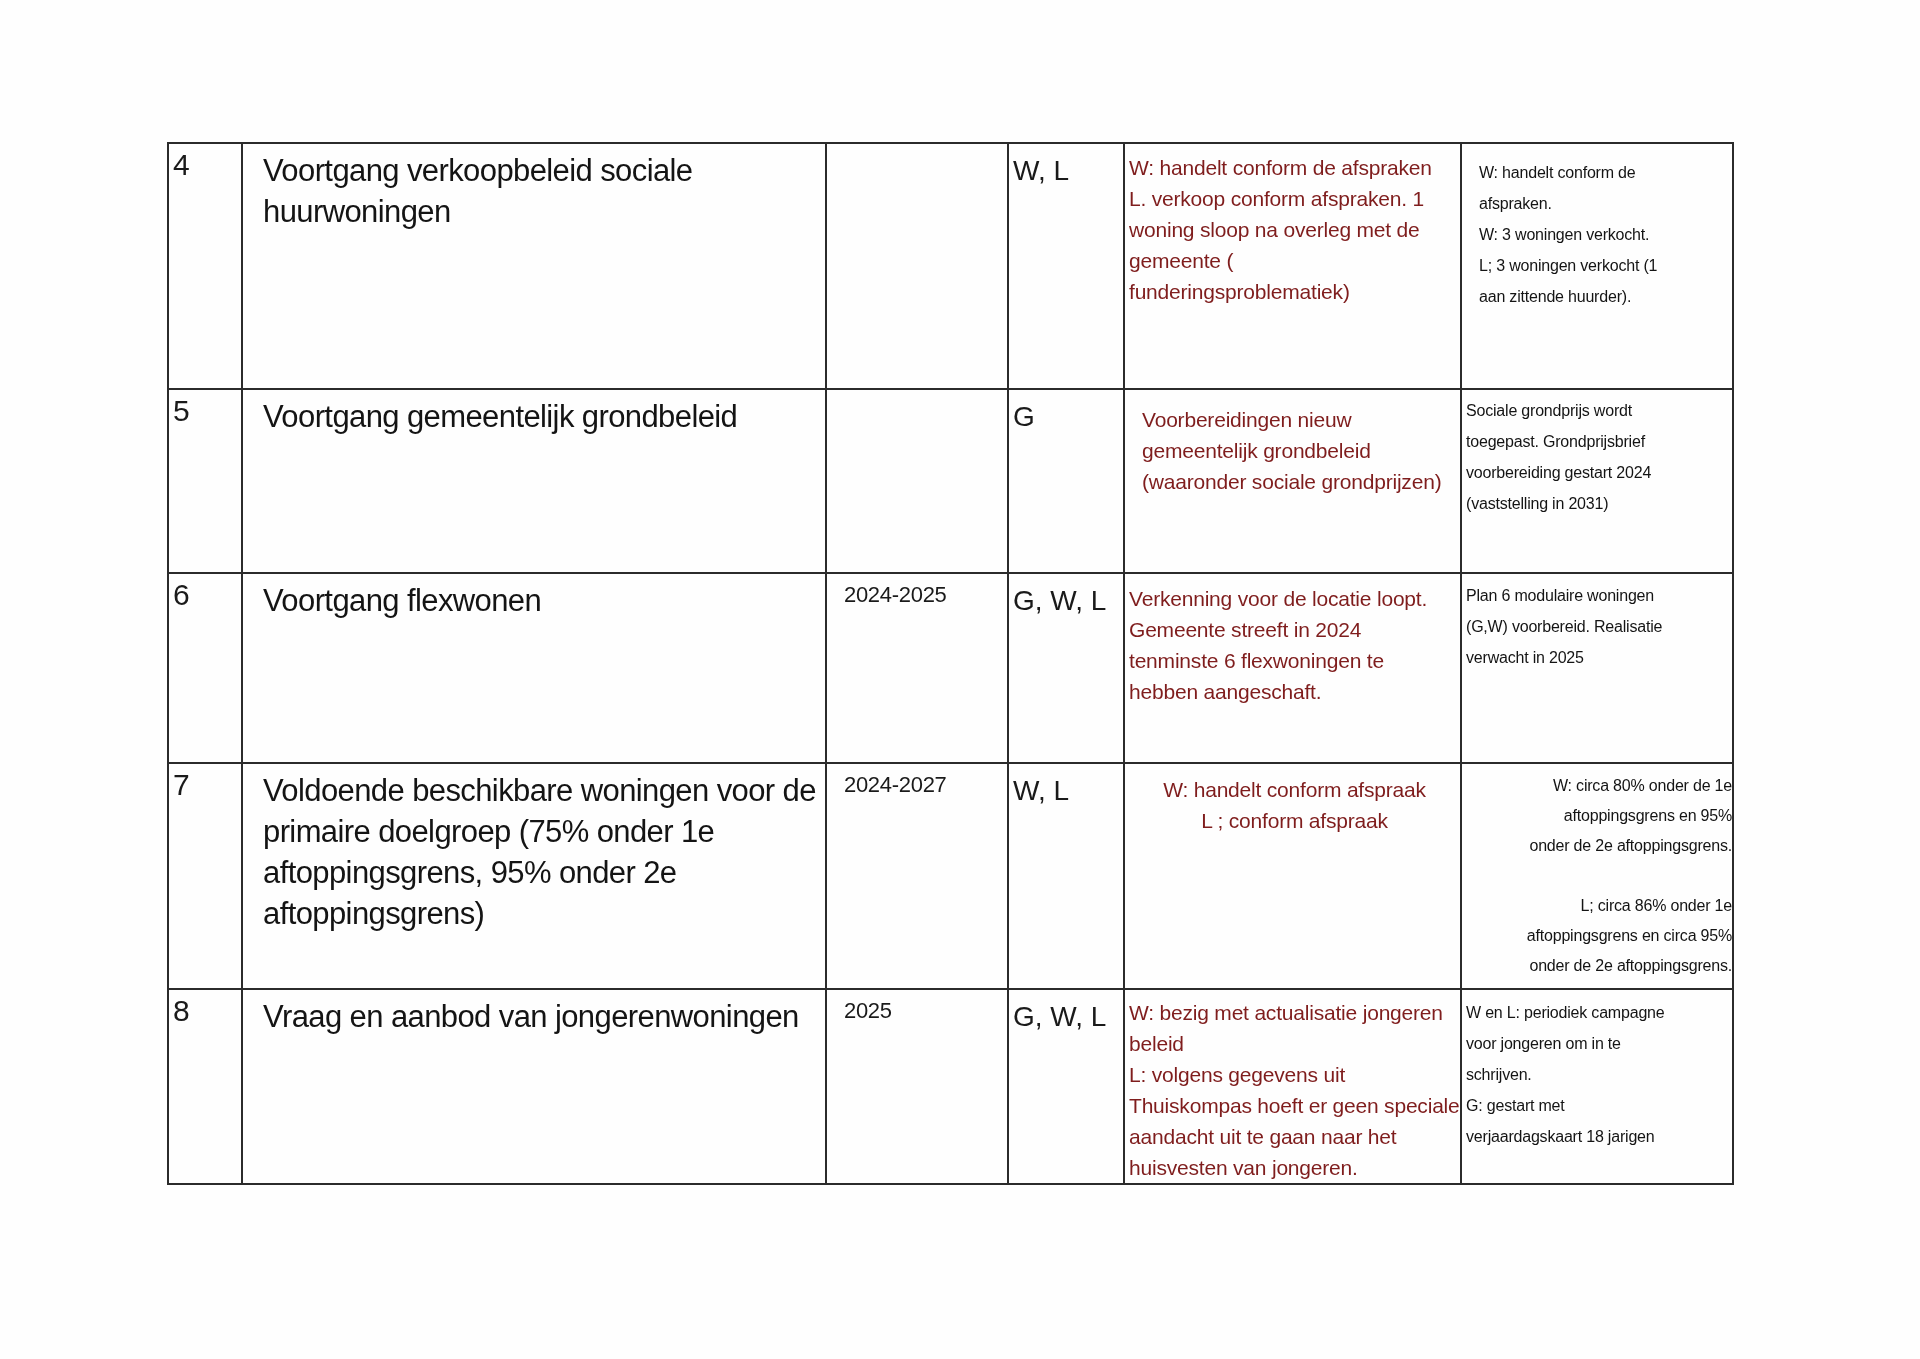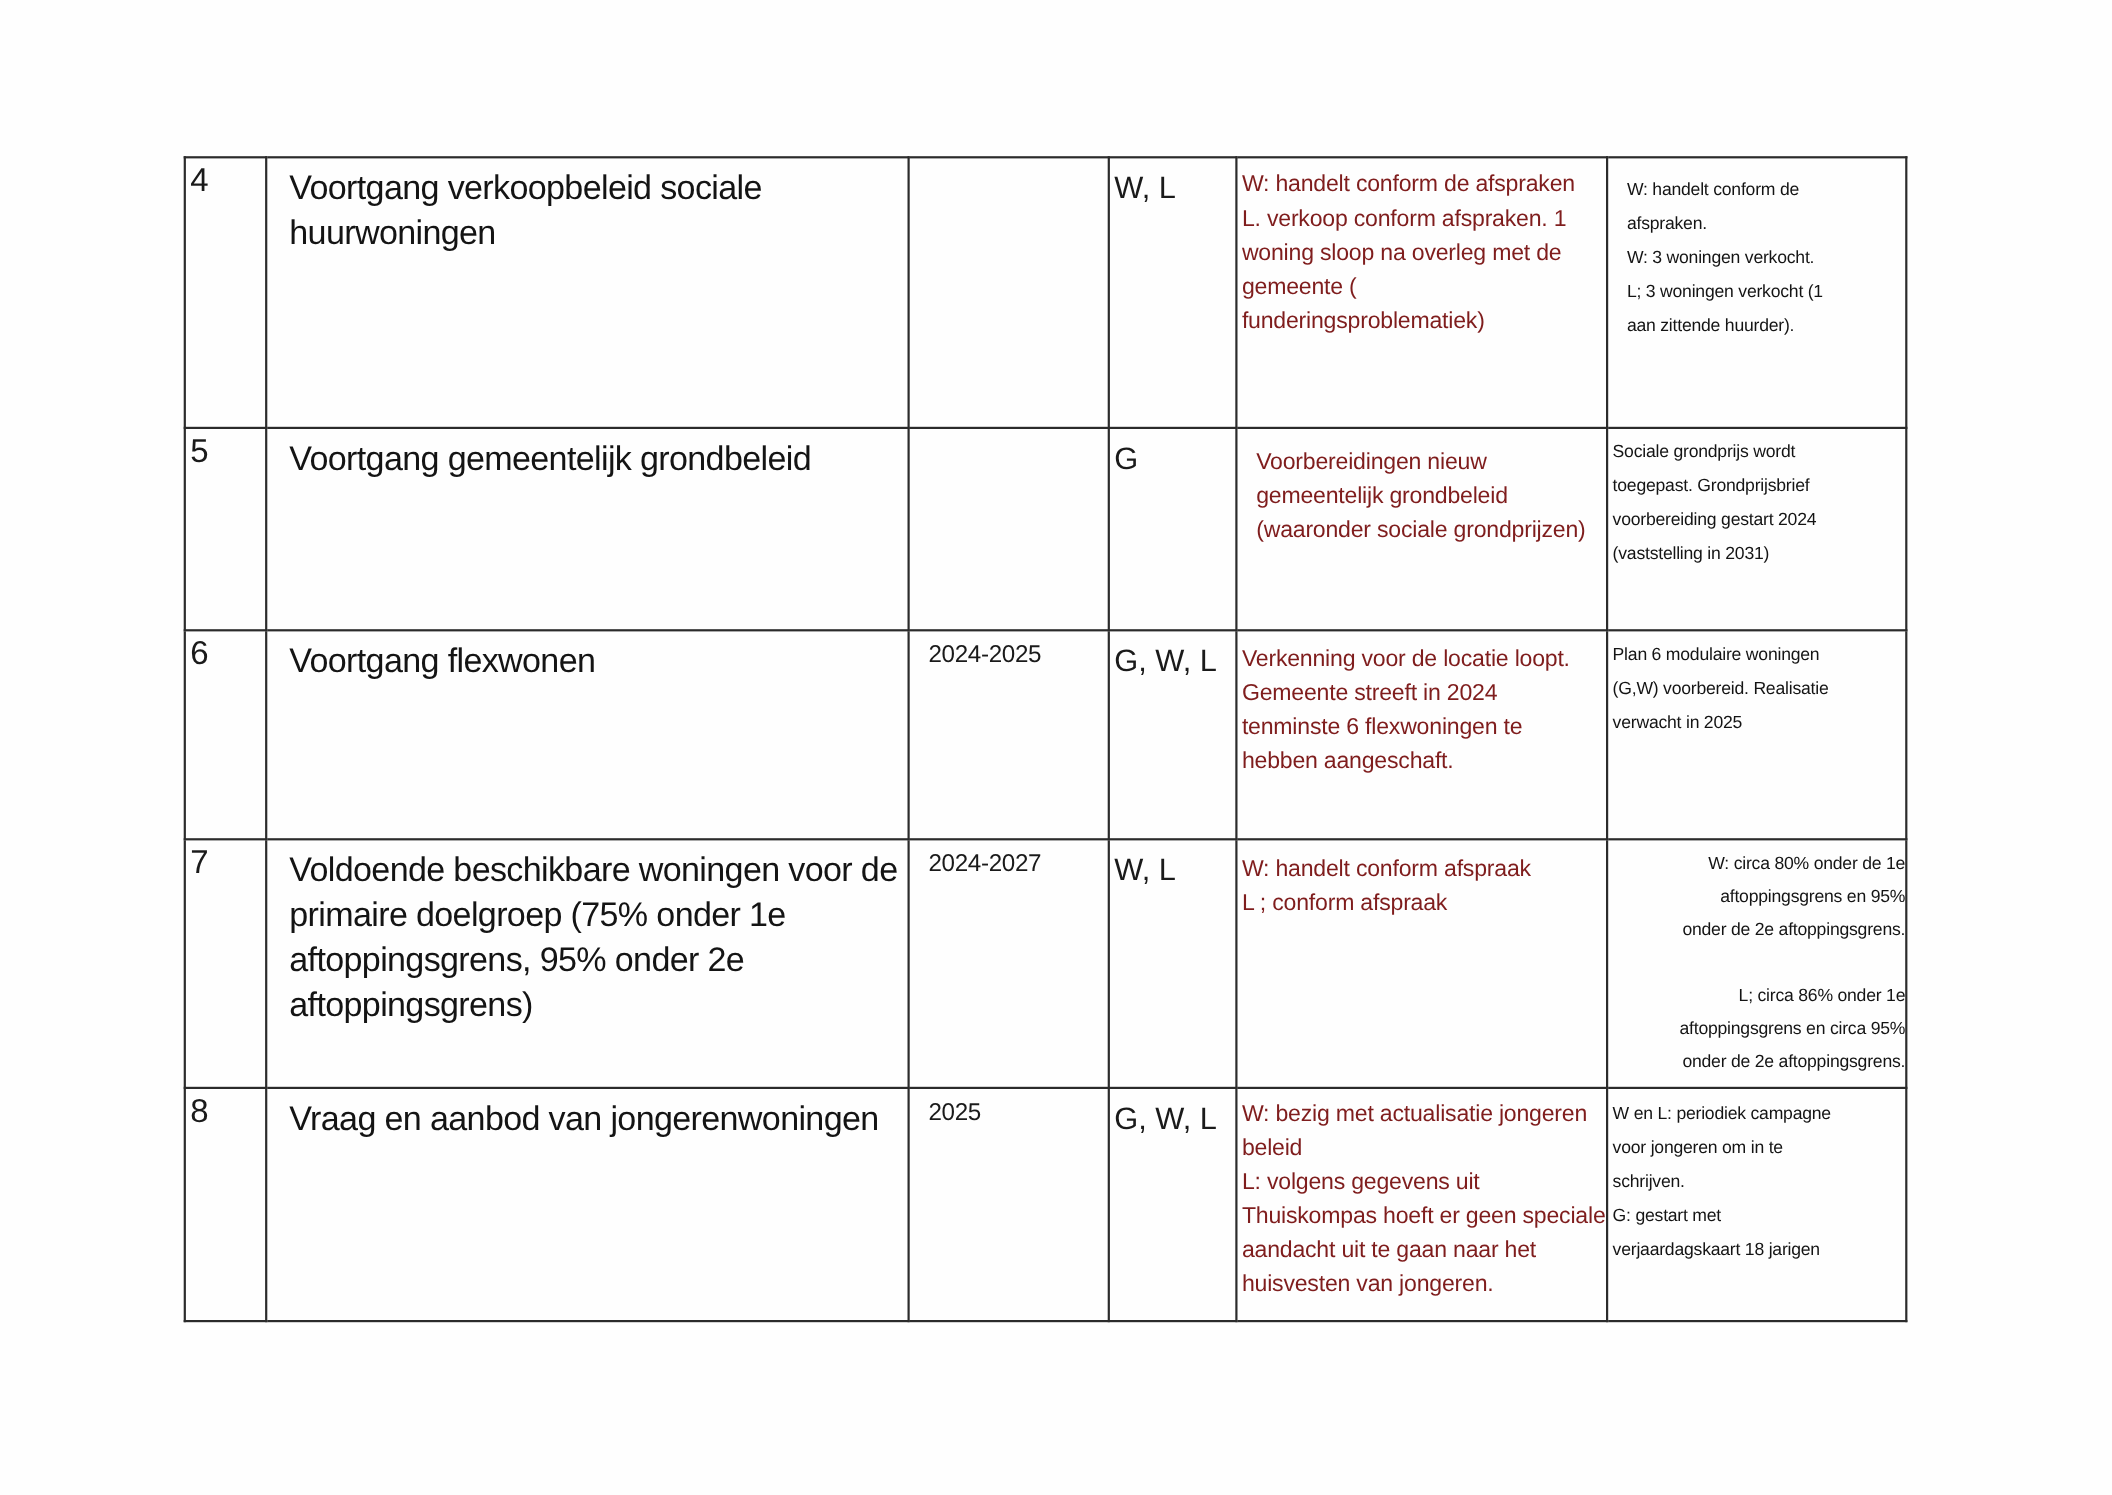--- a/index.html
+++ b/index.html
@@ -70,23 +70,23 @@
     line-height: 31px;
     padding: 6px 0 0 4px;
     white-space: pre;
     color: #141414;
   }
   
   .r4 .c-res .txt  { padding: 13px 0 0 17px; }
   .r5 .c-stat .txt { padding: 14px 0 0 17px; }
   .r5 .c-res .txt  { padding: 5px 0 0 4px; }
   .r6 .c-stat .txt { padding: 9px 0 0 4px; }
-  .r7 .c-stat .txt { padding: 10px 0 0 4px; }
+  .r7 .c-stat .txt { padding: 10px 0 0 4px; text-align: center; }
   .r7 .c-res .txt  { padding: 7px 0 0 4px; line-height: 30px; text-align: right; }
-  .r8 .c-stat .txt { padding: 7px 0 17px 4px; }
+  .r8 .c-stat .txt { padding: 7px 0 0 4px; }
   .r8 .c-res .txt  { padding: 7px 0 0 4px; }
 </style>
 </head>
 <body>
 
 <div class="page">
   <table class="progress">
     <colgroup>
       <col style="width:74px">
       <col style="width:584px">

